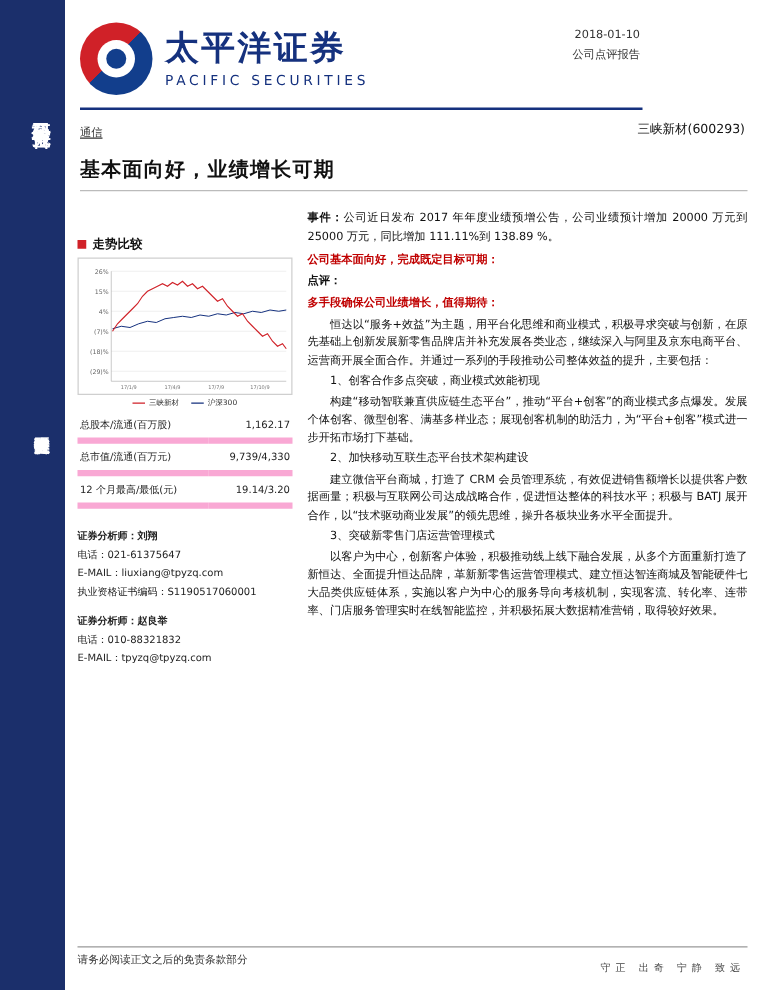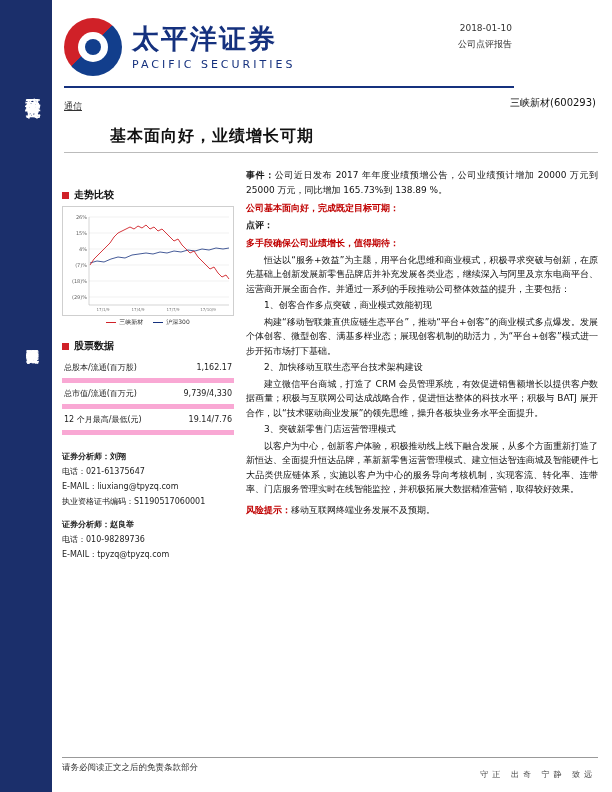--- a/index.html
+++ b/index.html
@@ -131,21 +131,20 @@
   }
 
   
   .doc-title {
     position: absolute;
     left: 64px; top: 126px;
     font-size: 16px;
     font-weight: bold;
     color: #111;
     letter-spacing: 1px;
-    margin-left: 46px;
   }
   .title-rule {
     position: absolute;
     left: 64px; right: 14px;
     top: 152px;
     height: 1px;
     background: #bbb;
   }
 
   
@@ -324,62 +323,58 @@
         <text x="145" y="104">17/10/9</text>
       </g>
     </svg>
   </div>
 
   <div class="legend">
     <span class="a"><i></i><span>三峡新材</span></span>
     <span class="b"><i></i><span>沪深300</span></span>
   </div>
 
-  <div class="sec-head" style="margin-top:12px">
-    <span class="sq"></span>
-    <span>股票数据</span>
-  </div>
 
   <table class="data-table">
     <tbody>
       <tr>
         <td>总股本/流通(百万股)</td>
         <td class="v">1,162.17</td>
       </tr>
       <tr>
         <td>总市值/流通(百万元)</td>
         <td class="v">9,739/4,330</td>
       </tr>
       <tr>
         <td>12 个月最高/最低(元)</td>
-        <td class="v">19.14/7.76</td>
+        <td class="v">19.14/3.20</td>
       </tr>
     </tbody>
   </table>
 
   <div class="analyst">
     <div class="blk">
       <div class="nm">证券分析师：刘翔</div>
       <div>电话：021-61375647</div>
       <div>E-MAIL：liuxiang@tpyzq.com</div>
       <div>执业资格证书编码：S1190517060001</div>
     </div>
     <div class="blk">
       <div class="nm">证券分析师：赵良举</div>
-      <div>电话：010-98289736</div>
+      <div>电话：010-88321832</div>
       <div>E-MAIL：tpyzq@tpyzq.com</div>
     </div>
   </div>
 </div>
 
 <div class="rightcol">
 
   <div class="r-block">
     <p class="r-p noind">
-      <span class="r-head">事件：</span><span>公司近日发布 2017 年年度业绩预增公告，公司业绩预计增加 20000 万元到 25000 万元，同比增加 165.73%到 138.89 %。</span>
+      <span class="r-head">事件：</span><span>公司近日发布 2017 年年度业绩预增公告，公司业绩预计增加 20000 万元到 25000 万元，同比增加 111.11%到 138.89 %。</span>
     </p>
   </div>
 
   <div class="r-block">
     <p class="r-p noind r-head red">公司基本面向好，完成既定目标可期：</p>
     <p class="r-p noind">
       <span class="r-head">点评：</span>
     </p>
   </div>
 
@@ -387,22 +382,17 @@
     <p class="r-p noind r-head red">多手段确保公司业绩增长，值得期待：</p>
     <p class="r-p">恒达以“服务+效益”为主题，用平台化思维和商业模式，积极寻求突破与创新，在原先基础上创新发展新零售品牌店并补充发展各类业态，继续深入与阿里及京东电商平台、运营商开展全面合作。并通过一系列的手段推动公司整体效益的提升，主要包括：</p>
     <p class="r-p">1、创客合作多点突破，商业模式效能初现</p>
     <p class="r-p">构建“移动智联兼直供应链生态平台”，推动“平台+创客”的商业模式多点爆发。发展个体创客、微型创客、满基多样业态；展现创客机制的助活力，为“平台+创客”模式进一步开拓市场打下基础。</p>
     <p class="r-p">2、加快移动互联生态平台技术架构建设</p>
     <p class="r-p">建立微信平台商城，打造了 CRM 会员管理系统，有效促进销售额增长以提供客户数据画量；积极与互联网公司达成战略合作，促进恒达整体的科技水平；积极与 BATJ 展开合作，以“技术驱动商业发展”的领先思维，操升各板块业务水平全面提升。</p>
     <p class="r-p">3、突破新零售门店运营管理模式</p>
     <p class="r-p">以客户为中心，创新客户体验，积极推动线上线下融合发展，从多个方面重新打造了新恒达、全面提升恒达品牌，革新新零售运营管理模式、建立恒达智连商城及智能硬件七大品类供应链体系，实施以客户为中心的服务导向考核机制，实现客流、转化率、连带率、门店服务管理实时在线智能监控，并积极拓展大数据精准营销，取得较好效果。</p>
   </div>
 
-  <div class="r-block" style="margin-top:6px">
-    <p class="r-p noind">
-      <span class="r-head red">风险提示：</span><span>移动互联网终端业务发展不及预期。</span>
-    </p>
-  </div>
 </div>
 
 <div class="footer-rule"></div>
 <div class="footer-note">请务必阅读正文之后的免责条款部分</div>
 <div class="footer-right">守正 出奇 宁静 致远</div>
 
 </body></html>

